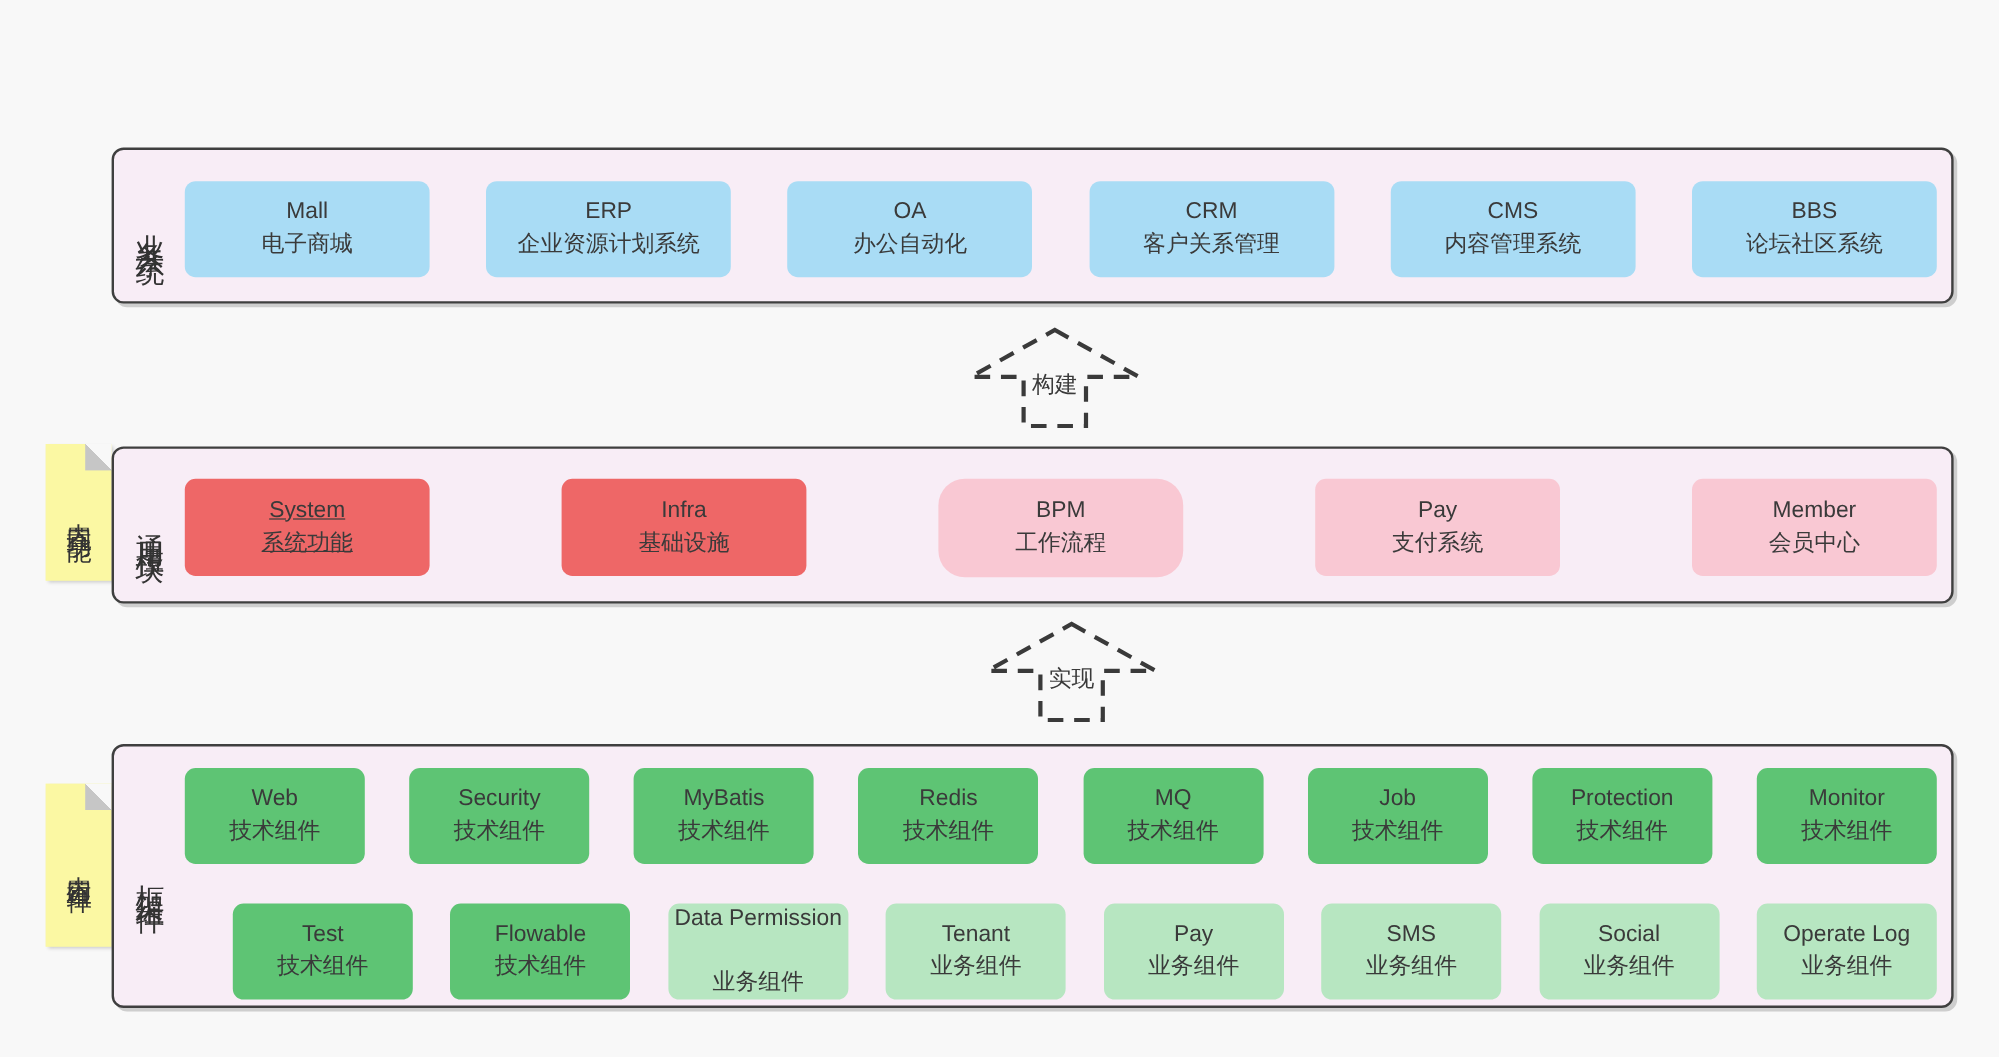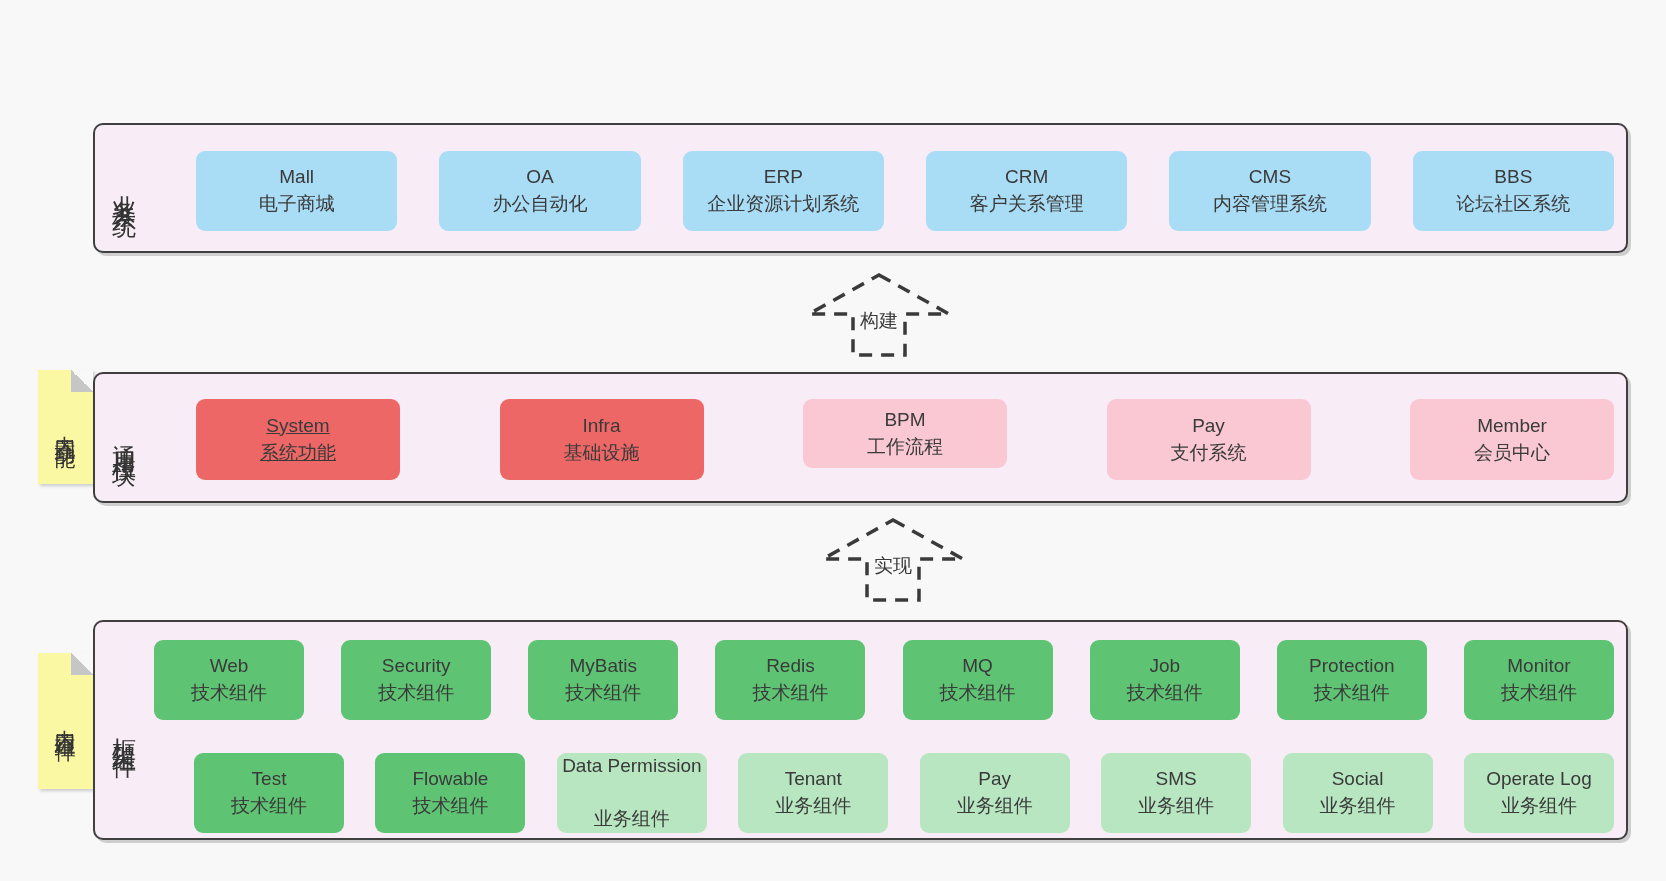--- a/index.html
+++ b/index.html
@@ -37,21 +37,21 @@
   .row-6{top:26px;}
   #panel-components .row-a{top:18px;gap:36px;}
   #panel-components .row-b{top:131px;padding-left:40px;}
 
   .box{
     box-sizing:border-box;border-radius:9px;
     display:flex;flex-direction:column;align-items:center;justify-content:center;
     text-align:center;font-size:19px;line-height:1.42;color:var(--text);
     height:80px;
   }
-  .box-w204{width:204px;margin-left:42px;}
+  .box-w204{width:204px;}
   .box-w150{width:150px;padding:0 4px;}
   .blue{background:var(--blue);}
   .red{background:var(--red);}
   .pink{background:var(--pink);}
   .green{background:var(--green);}
   .green-light{background:var(--green-light);}
 
   .tag{
     position:absolute;left:38px;width:55px;background:var(--yellow);
     box-shadow:2px 2px 3px rgba(0,0,0,0.18);
@@ -81,26 +81,26 @@
 <div class="panel" id="panel-business">
   <div class="v-label">
       <span>业务系统</span>
     </div>
   <div class="box-row row-6">
     <div class="box box-w204 blue">
       <span>Mall</span>
       <span>电子商城</span>
     </div>
     <div class="box box-w204 blue">
+      <span>ERP</span>
+      <span>企业资源计划系统</span>
+    </div>
+    <div class="box box-w204 blue">
       <span>OA</span>
       <span>办公自动化</span>
-    </div>
-    <div class="box box-w204 blue">
-      <span>ERP</span>
-      <span>企业资源计划系统</span>
     </div>
     <div class="box box-w204 blue">
       <span>CRM</span>
       <span>客户关系管理</span>
     </div>
     <div class="box box-w204 blue">
       <span>CMS</span>
       <span>内容管理系统</span>
     </div>
     <div class="box box-w204 blue">
@@ -127,21 +127,21 @@
     </div>
   <div class="box-row row-6" style="top:25px;">
     <div class="box box-w204 red" style="height:81px;text-decoration:underline;">
       <span>System</span>
       <span>系统功能</span>
     </div>
     <div class="box box-w204 red" style="height:81px;text-align:right;">
       <span>Infra</span>
       <span>基础设施</span>
     </div>
-    <div class="box box-w204 pink" style="height:69px;">
+    <div class="box box-w204 pink" style="height:82px;border-radius:22px;">
       <span>BPM</span>
       <span>工作流程</span>
     </div>
     <div class="box box-w204 pink" style="height:81px;">
       <span>Pay</span>
       <span>支付系统</span>
     </div>
     <div class="box box-w204 pink" style="height:81px;text-align:center;">
       <span>Member</span>
       <span>会员中心</span>

